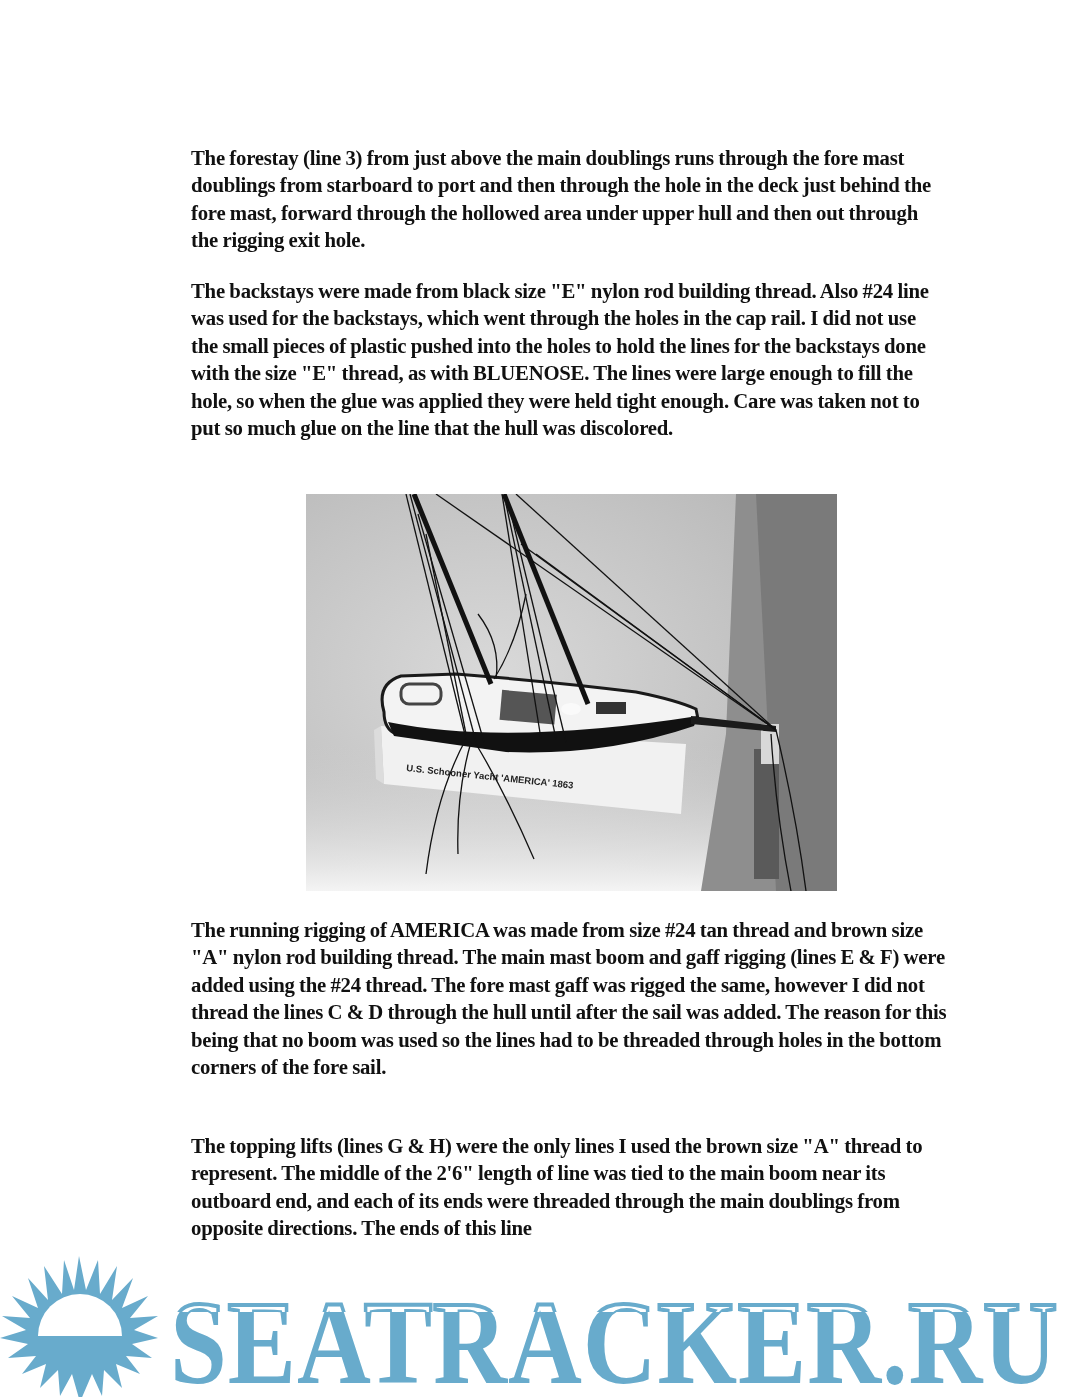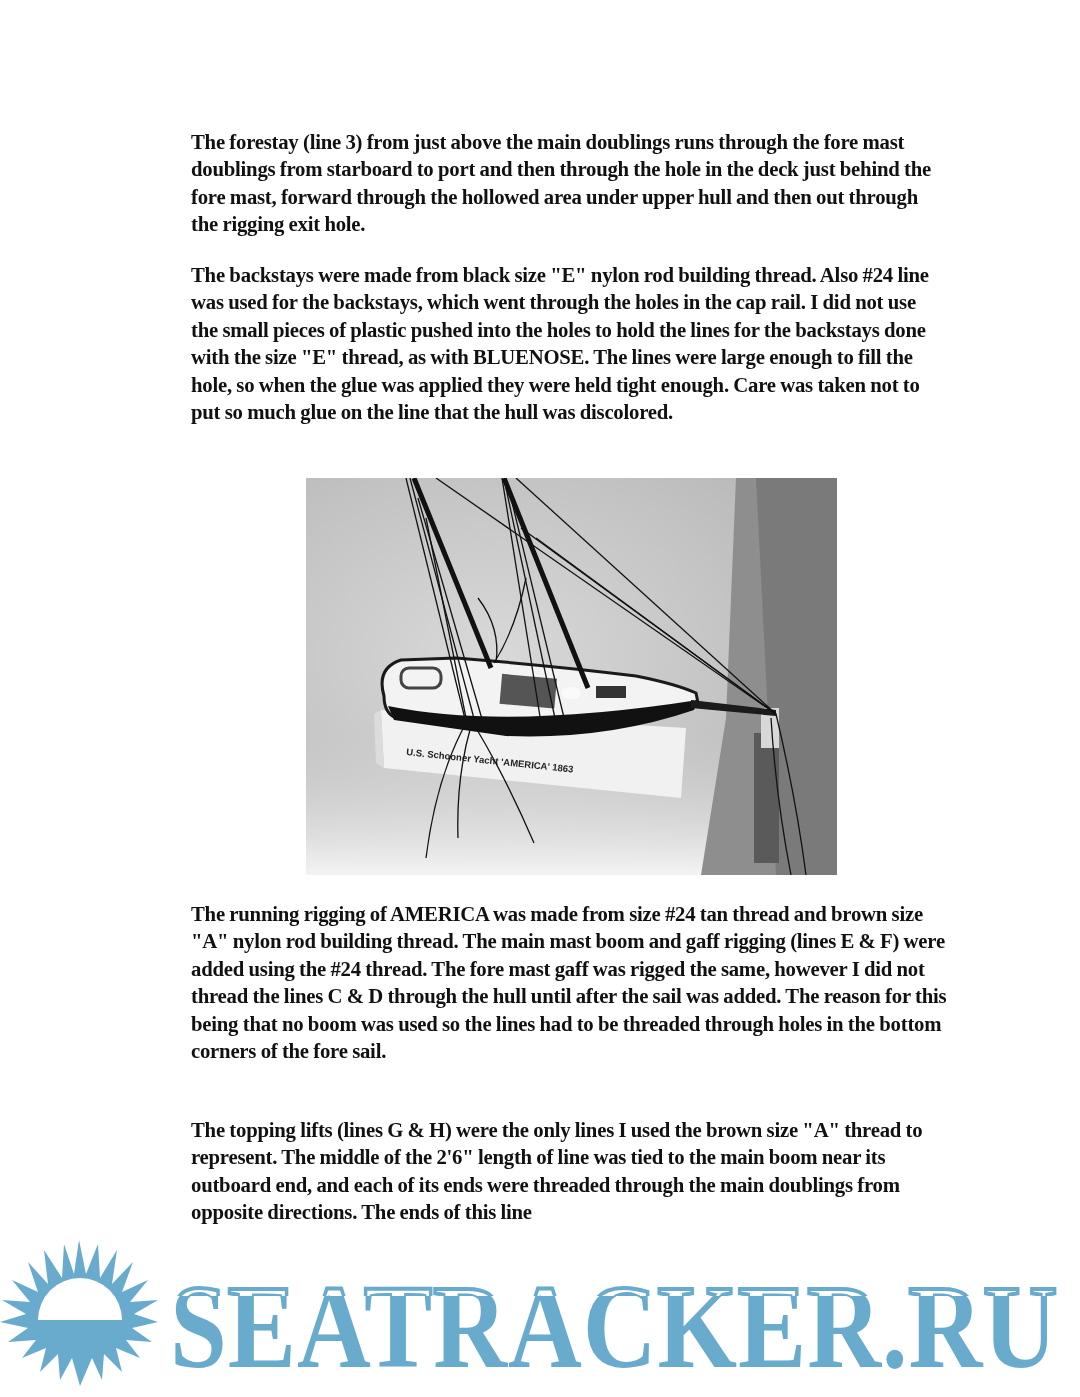--- a/index.html
+++ b/index.html
@@ -1,19 +1,19 @@
 <!DOCTYPE html>
 <html><head>
 <meta charset="utf-8">
 <style>
   * { box-sizing: border-box; margin: 0; padding: 0; }
   html, body { width: 1080px; height: 1397px; background: #ffffff; overflow: hidden; }
   body { position: relative; font-family: "Liberation Serif", "DejaVu Serif", serif; color: #111; }
 
-  .page { position: absolute; left: 0; top: 0; width: 1080px; height: 1284px; padding-left: 24px; }
+  .page { position: absolute; left: 0; top: 16px; width: 1080px; height: 1284px; padding-left: 24px; }
 
   .para {
     position: absolute;
     left: 191px;
     width: 775px;
     font-weight: bold;
     font-size: 21.3px;
     line-height: 27.4px;
     letter-spacing: -0.25px;
     word-spacing: -0.5px;

